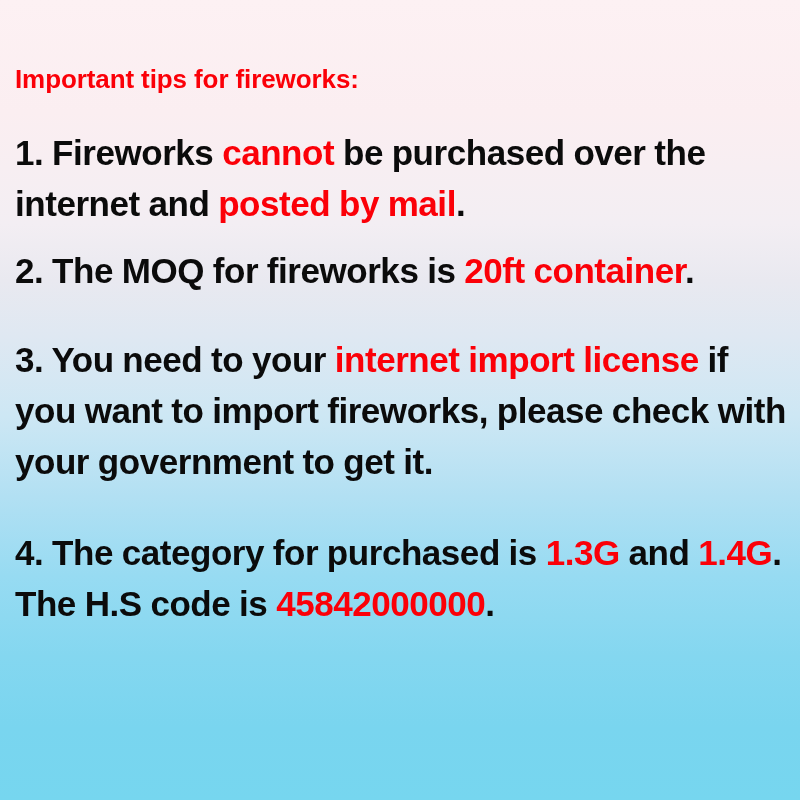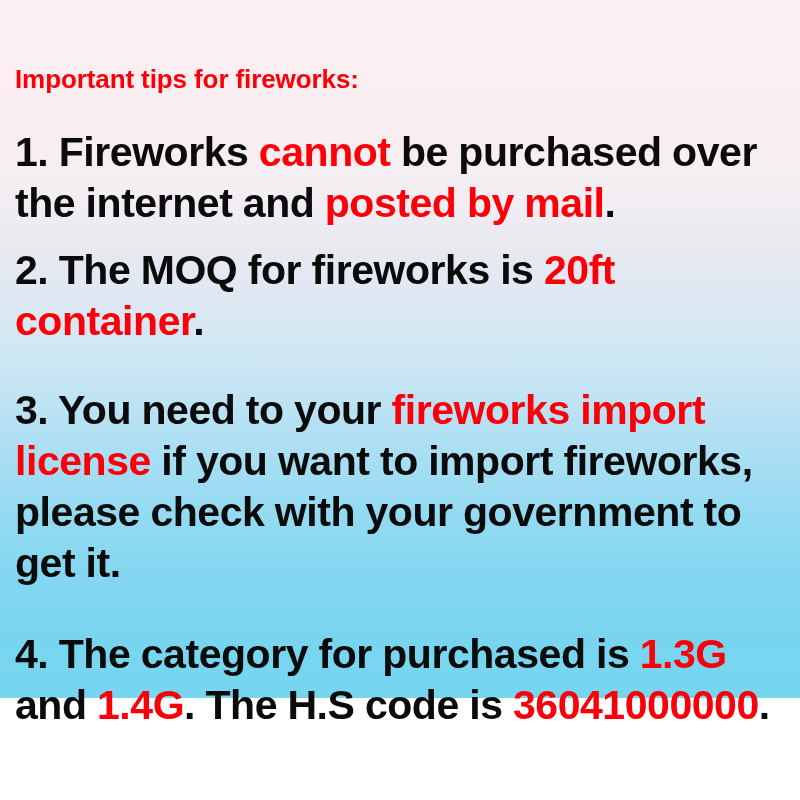--- a/index.html
+++ b/index.html
@@ -8,21 +8,21 @@
   }
   body {
     width: 800px;
     height: 800px;
     overflow: hidden;
     font-family: "Liberation Sans", sans-serif;
   }
   #notice-card {
     position: relative;
     width: 800px;
-    height: 698px;
+    height: 800px;
     box-sizing: border-box;
     padding: 62px 14px 0 15px;
     background: linear-gradient(to bottom,
         #fdf1f3 0%,
         #fbeef1 14%,
         #f3eef3 28%,
         #e9e9f0 35%,
         #dfe8f2 42%,
         #cde7f4 52%,
         #b2e0f3 62%,
@@ -34,21 +34,21 @@
   .notice-heading {
     margin: 0;
     font-size: 26px;
     line-height: 34px;
     font-weight: bold;
     color: #fb0008;
     letter-spacing: -0.1px;
   }
   .notice-item {
     margin: 0;
-    font-size: 41px;
+    font-size: 35px;
     line-height: 51px;
     font-weight: bold;
     color: #0b0b0b;
     letter-spacing: -0.45px;
     word-spacing: -0.5px;
   }
   #item-1 { margin-top: 31px; }
   #item-2 { margin-top: 16px; }
   #item-3 { margin-top: 38px; }
   #item-4 { margin-top: 40px; }
@@ -65,20 +65,20 @@
 
   <p class="notice-item" id="item-1">
     <span>1.</span><span> Fireworks </span><span class="hl">cannot</span><span> be purchased over the internet and </span><span class="hl">posted by mail</span><span>.</span>
   </p>
 
   <p class="notice-item" id="item-2">
     <span>2.</span><span> The MOQ for fireworks is </span><span class="hl">20ft container</span><span>.</span>
   </p>
 
   <p class="notice-item" id="item-3">
-    <span>3.</span><span> You need to your </span><span class="hl">fireworks import license</span><span> if you want to import fireworks, please check with your government to get it.</span>
+    <span>3.</span><span> You need to your </span><span class="hl">internet import license</span><span> if you want to import fireworks, please check with your government to get it.</span>
   </p>
 
   <p class="notice-item" id="item-4">
-    <span>4.</span><span> The category for purchased is </span><span class="hl">1.3G</span><span> and </span><span class="hl">1.4G</span><span>. The H.S code is </span><span class="hl">36041000000</span><span>.</span>
+    <span>4.</span><span> The category for purchased is </span><span class="hl">1.3G</span><span> and </span><span class="hl">1.4G</span><span>. The H.S code is </span><span class="hl">45842000000</span><span>.</span>
   </p>
 
 </div>
 
 </body></html>

